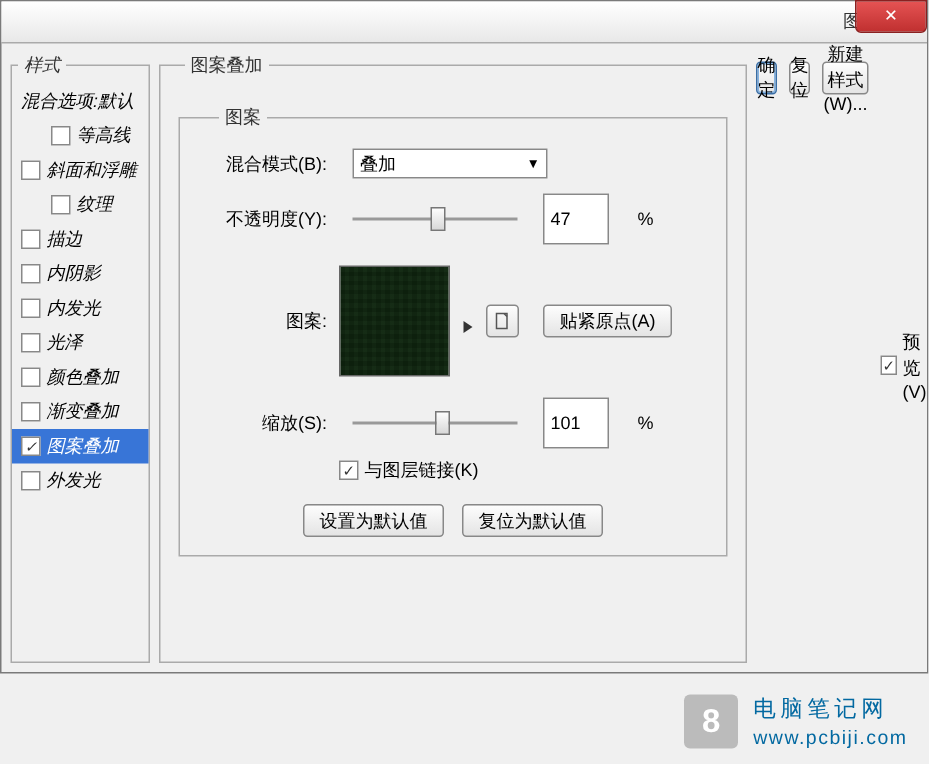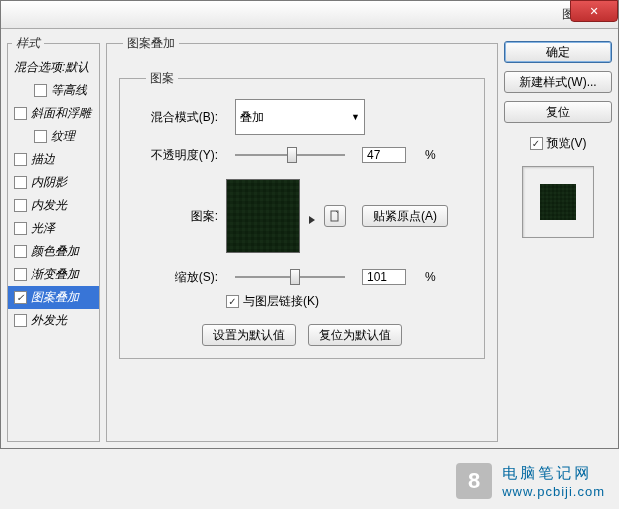--- a/index.html
+++ b/index.html
@@ -18,40 +18,40 @@
 .style-item.indent { padding-left: 26px; }
 .style-item.selected { background: #3875d7; color: #fff; }
 .checkbox { width: 13px; height: 13px; border: 1px solid #888; background: #fff; display: inline-flex; align-items: center; justify-content: center; font-size: 10px; color: #333; }
 .checkbox.checked::after { content: "✓"; }
 
 .main-panel { flex: 1; }
 .main-fieldset { border: 1px solid #aaa; padding: 8px 12px; height: 100%; }
 .inner-fieldset { border: 1px solid #aaa; padding: 12px 22px; margin-top: 10px; }
 .row { display: flex; align-items: center; margin-bottom: 10px; gap: 17px; }
 .row-label { width: 76px; text-align: right; }
-.dropdown { width: 130px; height: 36px; border: 1px solid #888; background: #fff; padding: 0 4px; display: flex; align-items: center; justify-content: space-between; }
+.dropdown { width: 130px; height: 20px; border: 1px solid #888; background: #fff; padding: 0 4px; display: flex; align-items: center; justify-content: space-between; }
 .dropdown-arrow { font-size: 9px; }
 .slider { width: 110px; height: 20px; position: relative; display: flex; align-items: center; }
 .slider-track { width: 100%; height: 2px; background: #999; }
 .slider-thumb { position: absolute; width: 10px; height: 16px; background: linear-gradient(to bottom, #fdfdfd, #d8d8d8); border: 1px solid #777; top: 2px; }
-.num-input { width: 44px; height: 16px; border: 1px solid #888; background: #fff; text-align: left; padding: 0 4px; }
+.num-input { width: 44px; height: 34px; border: 1px solid #888; background: #fff; text-align: left; padding: 0 4px; }
 .percent { margin-left: 2px; }
 
 .pattern-row { display: flex; align-items: center; gap: 8px; margin: 14px 0; }
 .pattern-swatch { width: 74px; height: 74px; border: 1px solid #666; background: repeating-linear-gradient(90deg, #3a5a3a 0 3px, #4a6a4a 3px 6px), repeating-linear-gradient(0deg, #3a5a3a 0 3px, #4a6a4a 3px 6px); background-blend-mode: multiply; position: relative; }
 .pattern-swatch::after { content: ""; position: absolute; right: -16px; top: 50%; width: 0; height: 0; border-left: 6px solid #333; border-top: 4px solid transparent; border-bottom: 4px solid transparent; }
 .mini-btn { width: 22px; height: 22px; border: 1px solid #888; background: linear-gradient(to bottom, #fdfdfd, #e4e4e4); border-radius: 3px; display: flex; align-items: center; justify-content: center; margin-left: 16px; }
 .mini-btn svg { width: 12px; height: 12px; }
 .btn { height: 22px; padding: 0 10px; border: 1px solid #888; background: linear-gradient(to bottom, #fdfdfd, #e4e4e4); border-radius: 3px; cursor: pointer; display: inline-flex; align-items: center; }
 .snap-btn { margin-left: 8px; }
 
 .link-row { padding-left: 84px; display: flex; align-items: center; gap: 4px; margin-top: -4px; margin-bottom: 14px; }
 .action-row { display: flex; gap: 12px; justify-content: center; margin-top: 4px; }
 
-.right-panel { width: 108px; display: flex; flex-direction: column; gap: 8px; padding-top: 6px; }
+.right-panel { width: 108px; display: flex; gap: 8px; padding-top: 6px; }
 .r-btn { width: 100%; height: 22px; border: 1px solid #888; background: linear-gradient(to bottom, #fdfdfd, #e4e4e4); border-radius: 3px; display: flex; align-items: center; justify-content: center; }
 .r-btn.default { border: 1px solid #3a6ea5; box-shadow: 0 0 0 1px #84b3e2 inset; }
 .preview-check { display: flex; align-items: center; justify-content: center; gap: 4px; margin-top: 4px; }
 .preview-box { width: 72px; height: 72px; border: 1px solid #999; margin: 6px auto 0; background: #f0f0f0; display: flex; align-items: center; justify-content: center; box-shadow: inset 1px 1px 2px rgba(0,0,0,0.15); }
 .preview-inner { width: 36px; height: 36px; background: repeating-linear-gradient(90deg, #3a5a3a 0 2px, #4a6a4a 2px 4px), repeating-linear-gradient(0deg, #3a5a3a 0 2px, #4a6a4a 2px 4px); background-blend-mode: multiply; }
 
 .watermark { position: absolute; bottom: 8px; right: 14px; display: flex; align-items: center; gap: 10px; }
 .wm-logo { width: 36px; height: 36px; background: #bbb; border-radius: 4px; display: flex; align-items: center; justify-content: center; color: #fff; font-size: 22px; font-weight: bold; font-family: Arial; }
 .wm-text { color: #0369a1; line-height: 1.4; }
 .wm-text .t1 { font-size: 15px; letter-spacing: 3px; }
@@ -176,22 +176,22 @@
           <div class="action-row">
             <button class="btn">设置为默认值</button>
             <button class="btn">复位为默认值</button>
           </div>
         </fieldset>
       </fieldset>
     </div>
 
     <div class="right-panel">
       <button class="r-btn default">确定</button>
+      <button class="r-btn">复位</button>
       <button class="r-btn">新建样式(W)...</button>
-      <button class="r-btn">复位</button>
       <div class="preview-check">
         <span class="checkbox checked"></span>
         <span>预览(V)</span>
       </div>
       <div class="preview-box">
         <div class="preview-inner"></div>
       </div>
     </div>
 
   </div>

